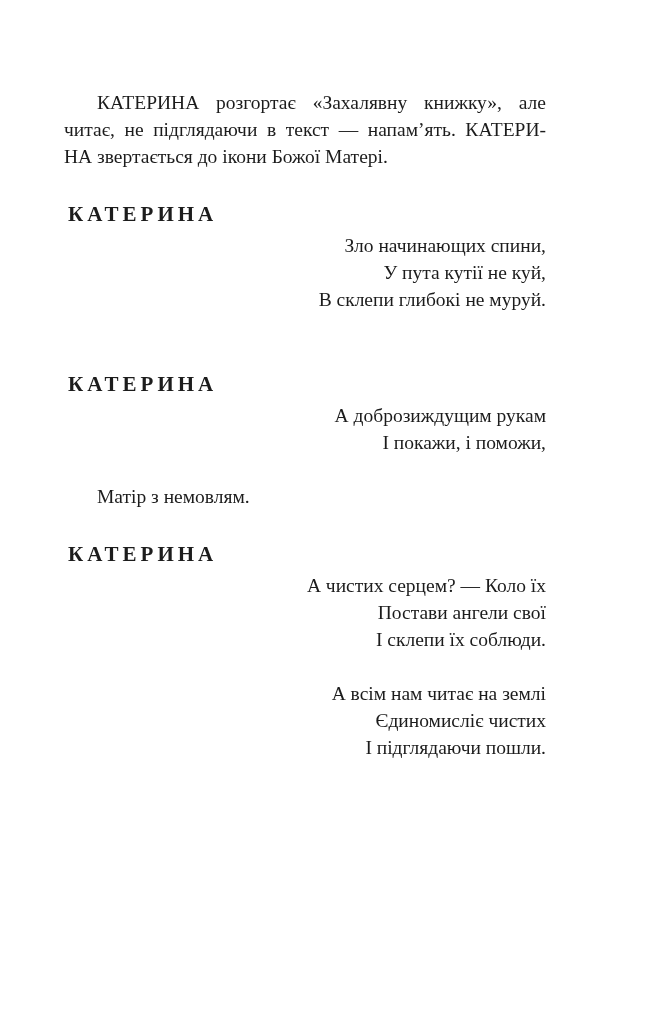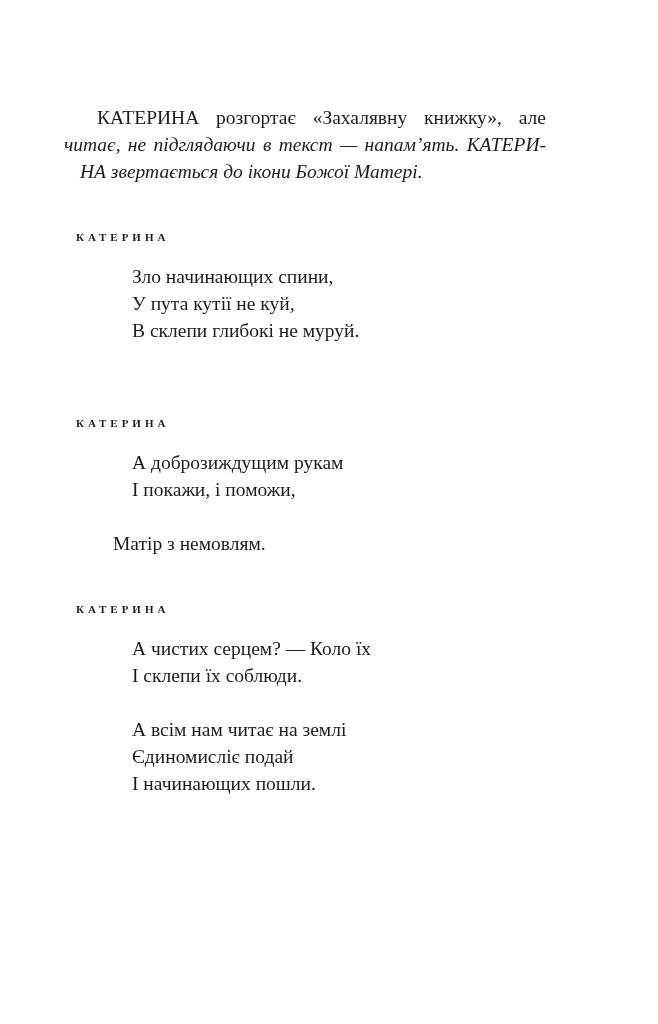--- a/index.html
+++ b/index.html
@@ -1,30 +1,30 @@
 <!DOCTYPE html>
 <html><head>
 <meta charset="utf-8">
 <style>
   html, body { margin: 0; padding: 0; background: #ffffff; }
   body { width: 658px; height: 1024px; overflow: hidden; position: relative; }
   .page {
-    position: absolute; left: 64px; top: 104px; width: 482px;
+    position: absolute; left: 64px; top: 89px; width: 482px;
     font-family: "Liberation Serif", "DejaVu Serif", serif;
     font-size: 19.5px; line-height: 27px; color: #1c1c1c;
   }
   .para { margin: 0; text-align: justify; text-indent: 33px; }
   .para .ln { display: block; text-align: justify; text-align-last: justify; white-space: nowrap; }
-  .para .ln.last { text-align-last: left; margin-left: 16px; }
-  .para .ln:not(:first-child) { text-indent: 0; font-style: italic; }
+  .para .ln.last { text-align-last: left; }
+  .para .ln:not(:first-child) { text-indent: 0; }
   .speaker {
-    margin: 12px; font-weight: bold; letter-spacing: 4px; font-size: 11px;
+    margin: 4px; font-weight: bold; letter-spacing: 4px; font-size: 21px;
     text-transform: uppercase; line-height: 27px;
   }
-  .verse { margin: 0 0 0 68px; }
+  .verse { margin: 0 0 0 68px; text-align: right; }
   .verse .vl { display: block; white-space: nowrap; }
   .stanza-gap { height: 27px; }
   .gap-a { height: 27px; }
 </style>
 </head>
 <body>
 
 <div class="page">
 
   <p class="para">
@@ -52,20 +52,21 @@
   <div class="gap-a"></div>
 
   <p class="para">
     <span class="ln last">Матір з немовлям.</span>
   </p>
   <div class="gap-a"></div>
 
   <p class="speaker">Катерина</p>
   <div class="verse">
     <span class="vl">А чистих серцем? — Коло їх</span>
+    <span class="vl">Постави ангели свої</span>
     <span class="vl">І склепи їх соблюди.</span>
     <div class="stanza-gap"></div>
     <span class="vl">А всім нам читає на землі</span>
-    <span class="vl">Єдиномисліє подай</span>
-    <span class="vl">І начинающих пошли.</span>
+    <span class="vl">Єдиномисліє чистих</span>
+    <span class="vl">І підглядаючи пошли.</span>
   </div>
 
 </div>
 
 </body></html>

